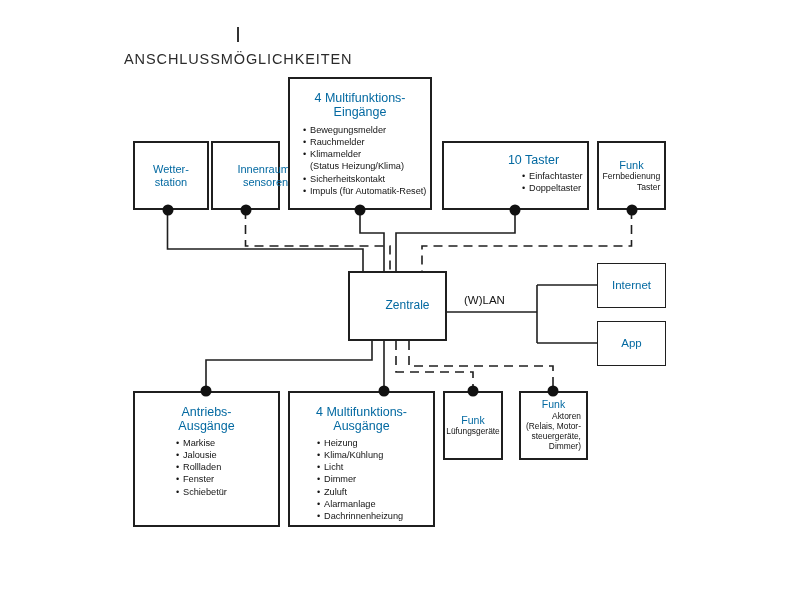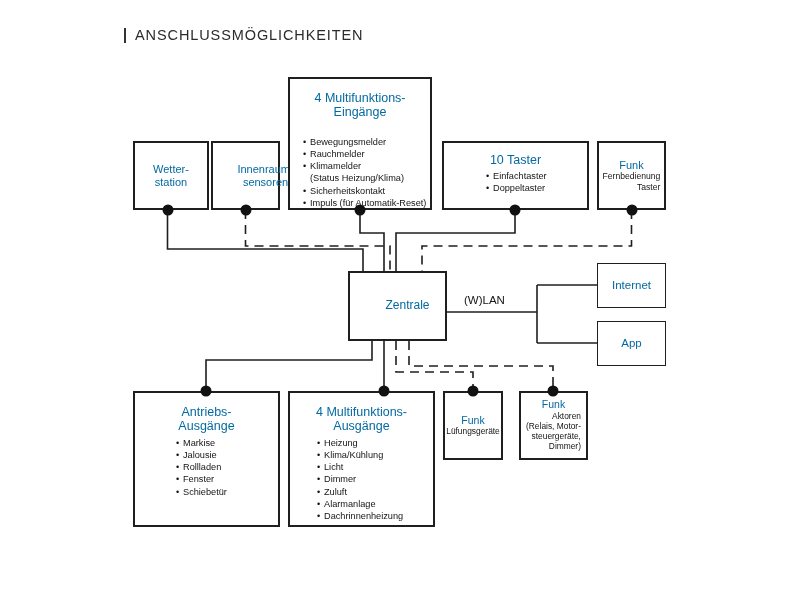--- a/index.html
+++ b/index.html
@@ -23,20 +23,21 @@
   }
 
   
   .title-wrap {
     position: absolute;
     left: 124px;
     top: 27px;
     display: flex;
     align-items: center;
     gap: 9px;
+    flex-direction: column;
   }
   .title-bar {
     width: 2px;
     height: 15px;
     background: #333333;
   }
   .title-text {
     font-size: 14.5px;
     letter-spacing: 0.9px;
     color: #2b2b2b;
@@ -103,38 +104,38 @@
     height: 11px;
     border-radius: 50%;
     background: #111111;
     transform: translate(-50%, -50%);
   }
 
   
   #box-wetterstation { left: 133px; top: 141px; width: 76px;  height: 69px;  justify-content: center; }
   #box-innenraum     { left: 211px; top: 141px; width: 69px;  height: 69px;  justify-content: center; padding-left: 40px; }
   #box-eingaenge     { left: 288px; top: 77px;  width: 144px; height: 133px; }
-  #box-taster        { left: 442px; top: 141px; width: 147px; height: 69px;  }
+  #box-taster        { left: 442px; top: 141px; width: 147px; height: 69px; padding-left: 36px;  }
   #box-funkfern      { left: 597px; top: 141px; width: 69px;  height: 69px;  justify-content: center; }
 
   #box-zentrale      { left: 348px; top: 271px; width: 99px;  height: 70px;  justify-content: center; padding-left: 20px; }
   #box-internet      { left: 597px; top: 263px; width: 69px;  height: 45px;  justify-content: center; }
   #box-app           { left: 597px; top: 321px; width: 69px;  height: 45px;  justify-content: center; }
 
   #box-antrieb       { left: 133px; top: 391px; width: 147px; height: 136px; }
   #box-ausgaenge     { left: 288px; top: 391px; width: 147px; height: 136px; }
   #box-funkluft      { left: 443px; top: 391px; width: 60px;  height: 69px;  justify-content: center; }
   #box-funkaktoren   { left: 519px; top: 391px; width: 69px;  height: 69px;  justify-content: center; }
 
   
   #box-wetterstation .box-title,
   #box-innenraum .box-title { font-size: 11px; }
 
   #box-eingaenge .box-title { font-size: 12.5px; margin-top: 12px; }
-  #box-eingaenge .bullets   { font-size: 9.2px; margin-top: 17px; margin-left: 13px; }
+  #box-eingaenge .bullets   { font-size: 9.2px; margin-top: 5px; margin-left: 13px; }
 
   #box-taster .box-title { font-size: 12.5px; margin-top: 10px; }
   #box-taster .bullets   { font-size: 9.2px; margin-top: 3px; margin-left: 42px; }
 
   #box-funkfern .box-title { font-size: 11px; }
   #box-funkfern .box-sub   { font-size: 8.6px; }
 
   #box-zentrale .box-title { font-size: 12px; }
   #box-internet .box-title { font-size: 11.5px; }
   #box-app .box-title      { font-size: 11.5px; }

